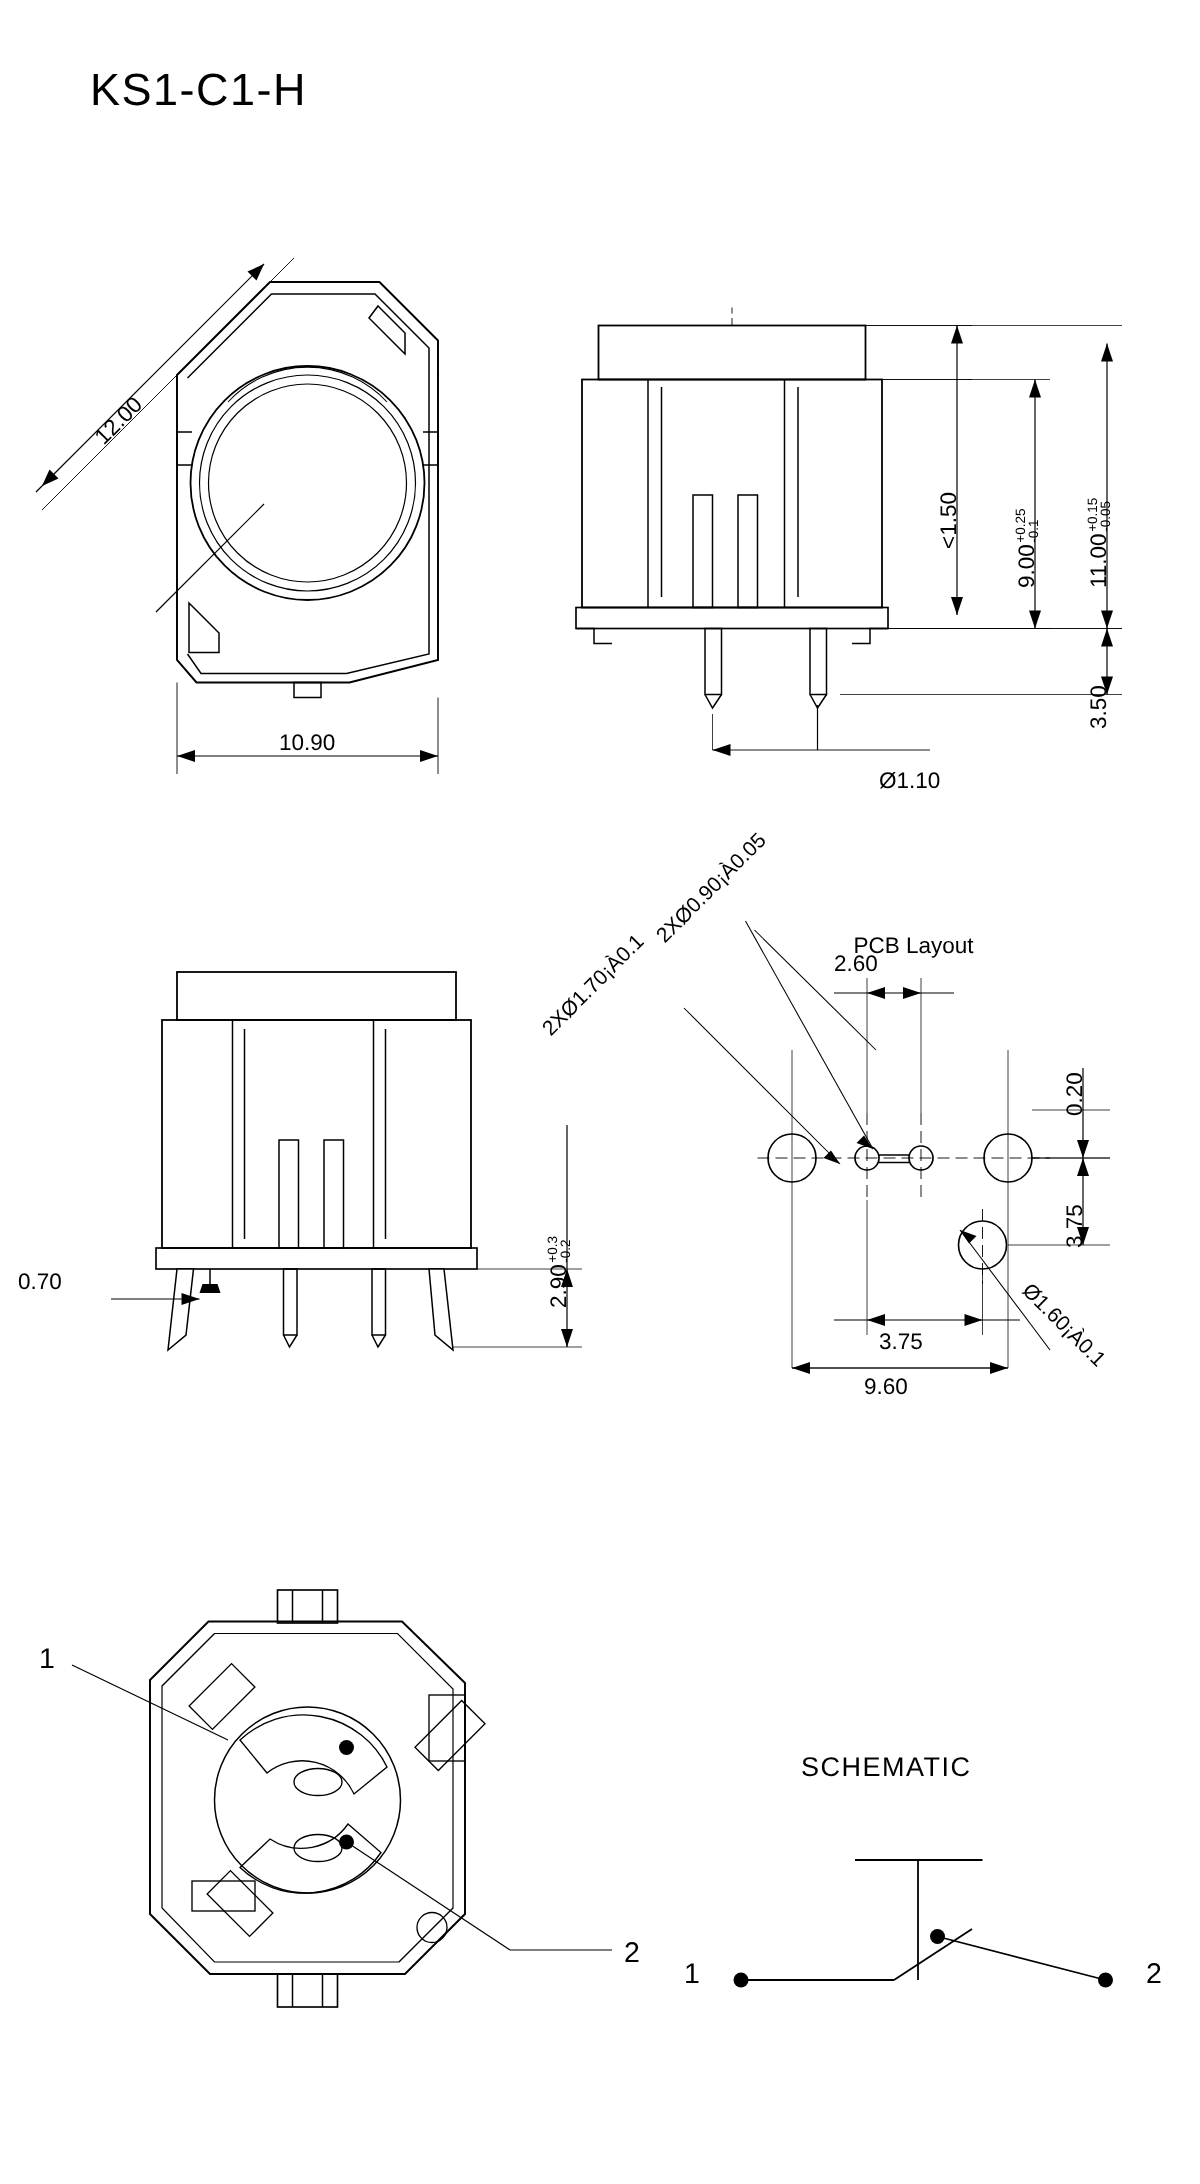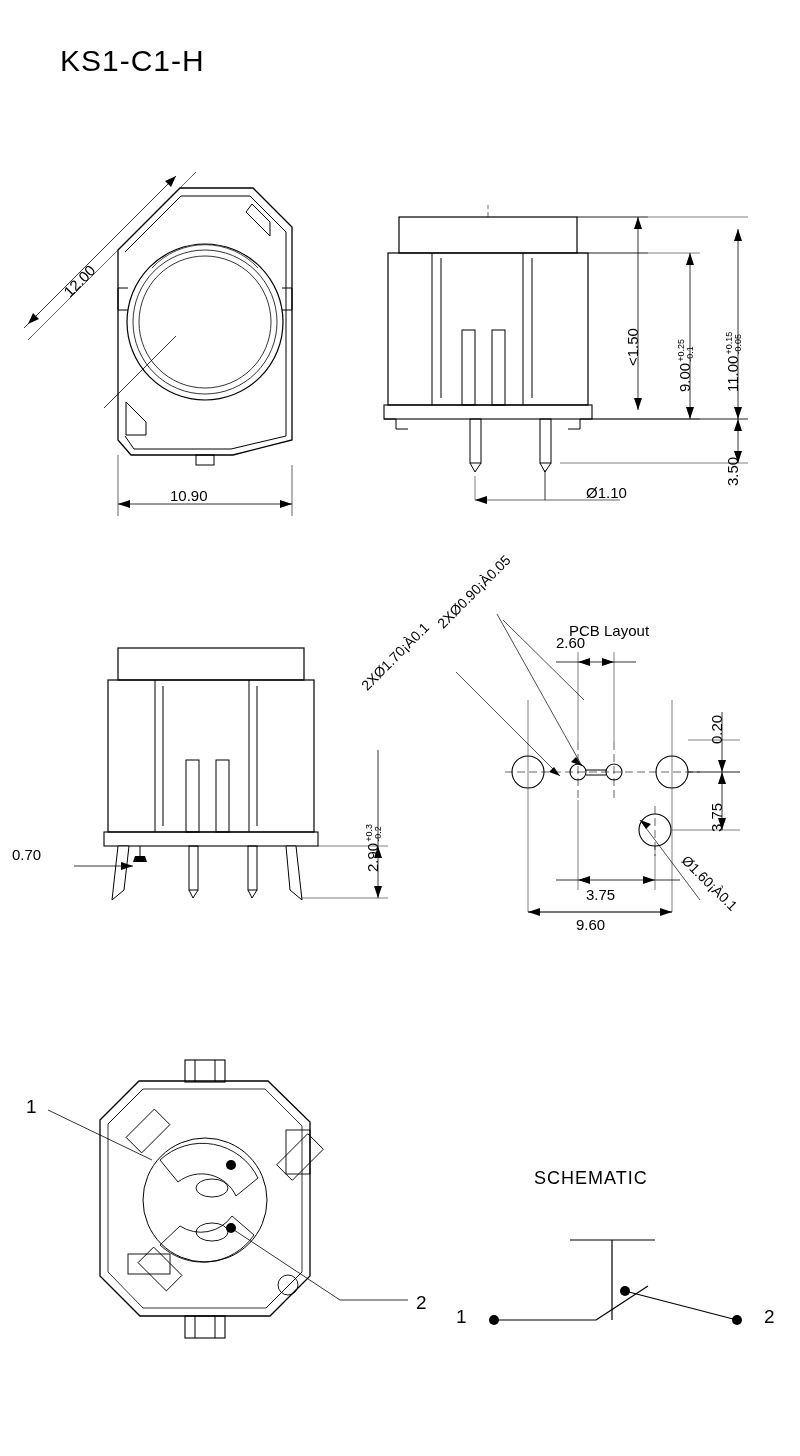--- a/index.html
+++ b/index.html
@@ -310,21 +310,21 @@
         <line x1="612" y1="1240" x2="612" y2="1320" stroke-width="1.2"></line>
         <line x1="570" y1="1240" x2="655" y2="1240" stroke-width="1.2"></line>
       </g>
 
     </g>
   </svg>
 
   <div class="lbl" style="left:60px; top:288px;">
     <span class="rotdiag" style="display:inline-block;">12.00</span>
   </div>
-  <div class="lbl" style="left:170px; top:487px;">10.90</div>
+  <div class="lbl" style="left:186px; top:487px;">10.90</div>
 
   <div class="lbl" style="left:624px; top:366px; width:0;">
     <span class="rot90" style="display:inline-block;">&lt;1.50</span>
   </div>
 
   <div style="position:absolute; left:676px; top:392px; width:0; height:0;">
     <div class="rot90" style="position:absolute; left:0; top:0; white-space:nowrap; font-size:15px;">
       <span>9.00</span><span class="frac"><span>+0.25</span><span>-0.1</span></span>
     </div>
   </div>
@@ -332,21 +332,21 @@
   <div style="position:absolute; left:724px; top:392px; width:0; height:0;">
     <div class="rot90" style="position:absolute; left:0; top:0; white-space:nowrap; font-size:15px;">
       <span>11.00</span><span class="frac"><span>+0.15</span><span>-0.05</span></span>
     </div>
   </div>
 
   <div class="lbl" style="left:724px; top:486px; width:0;">
     <span class="rot90" style="display:inline-block;">3.50</span>
   </div>
 
-  <div class="lbl" style="left:586px; top:484px;">Ø1.10</div>
+  <div class="lbl" style="left:586px; top:512px;">Ø1.10</div>
 
   <div class="lbl" style="left:12px; top:846px;">0.70</div>
 
   <div style="position:absolute; left:364px; top:872px; width:0; height:0;">
     <div class="rot90" style="position:absolute; left:0; top:0; white-space:nowrap; font-size:15px;">
       <span>2.90</span><span class="frac"><span>+0.3</span><span>-0.2</span></span>
     </div>
   </div>
 
   <div class="lbl" style="left:569px; top:622px;">PCB Layout</div>

